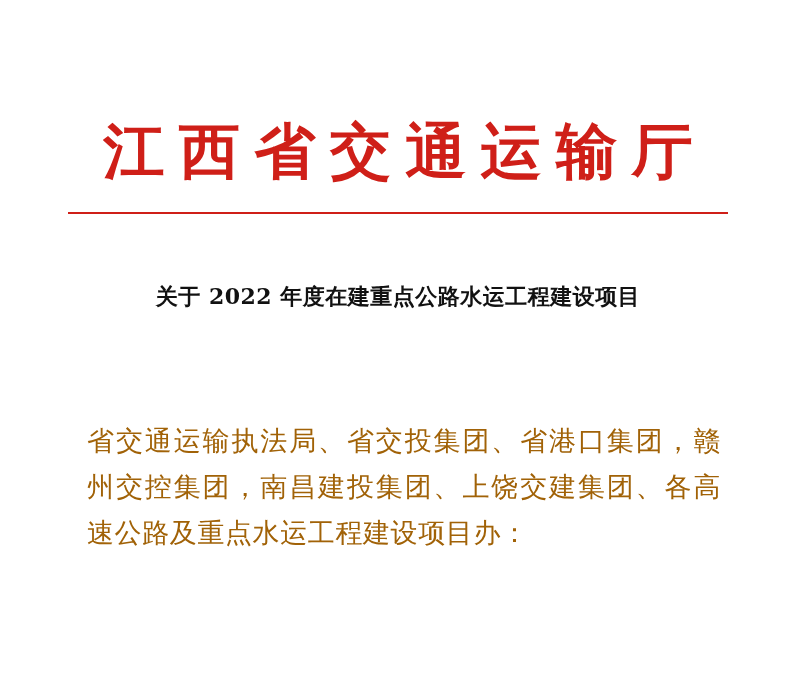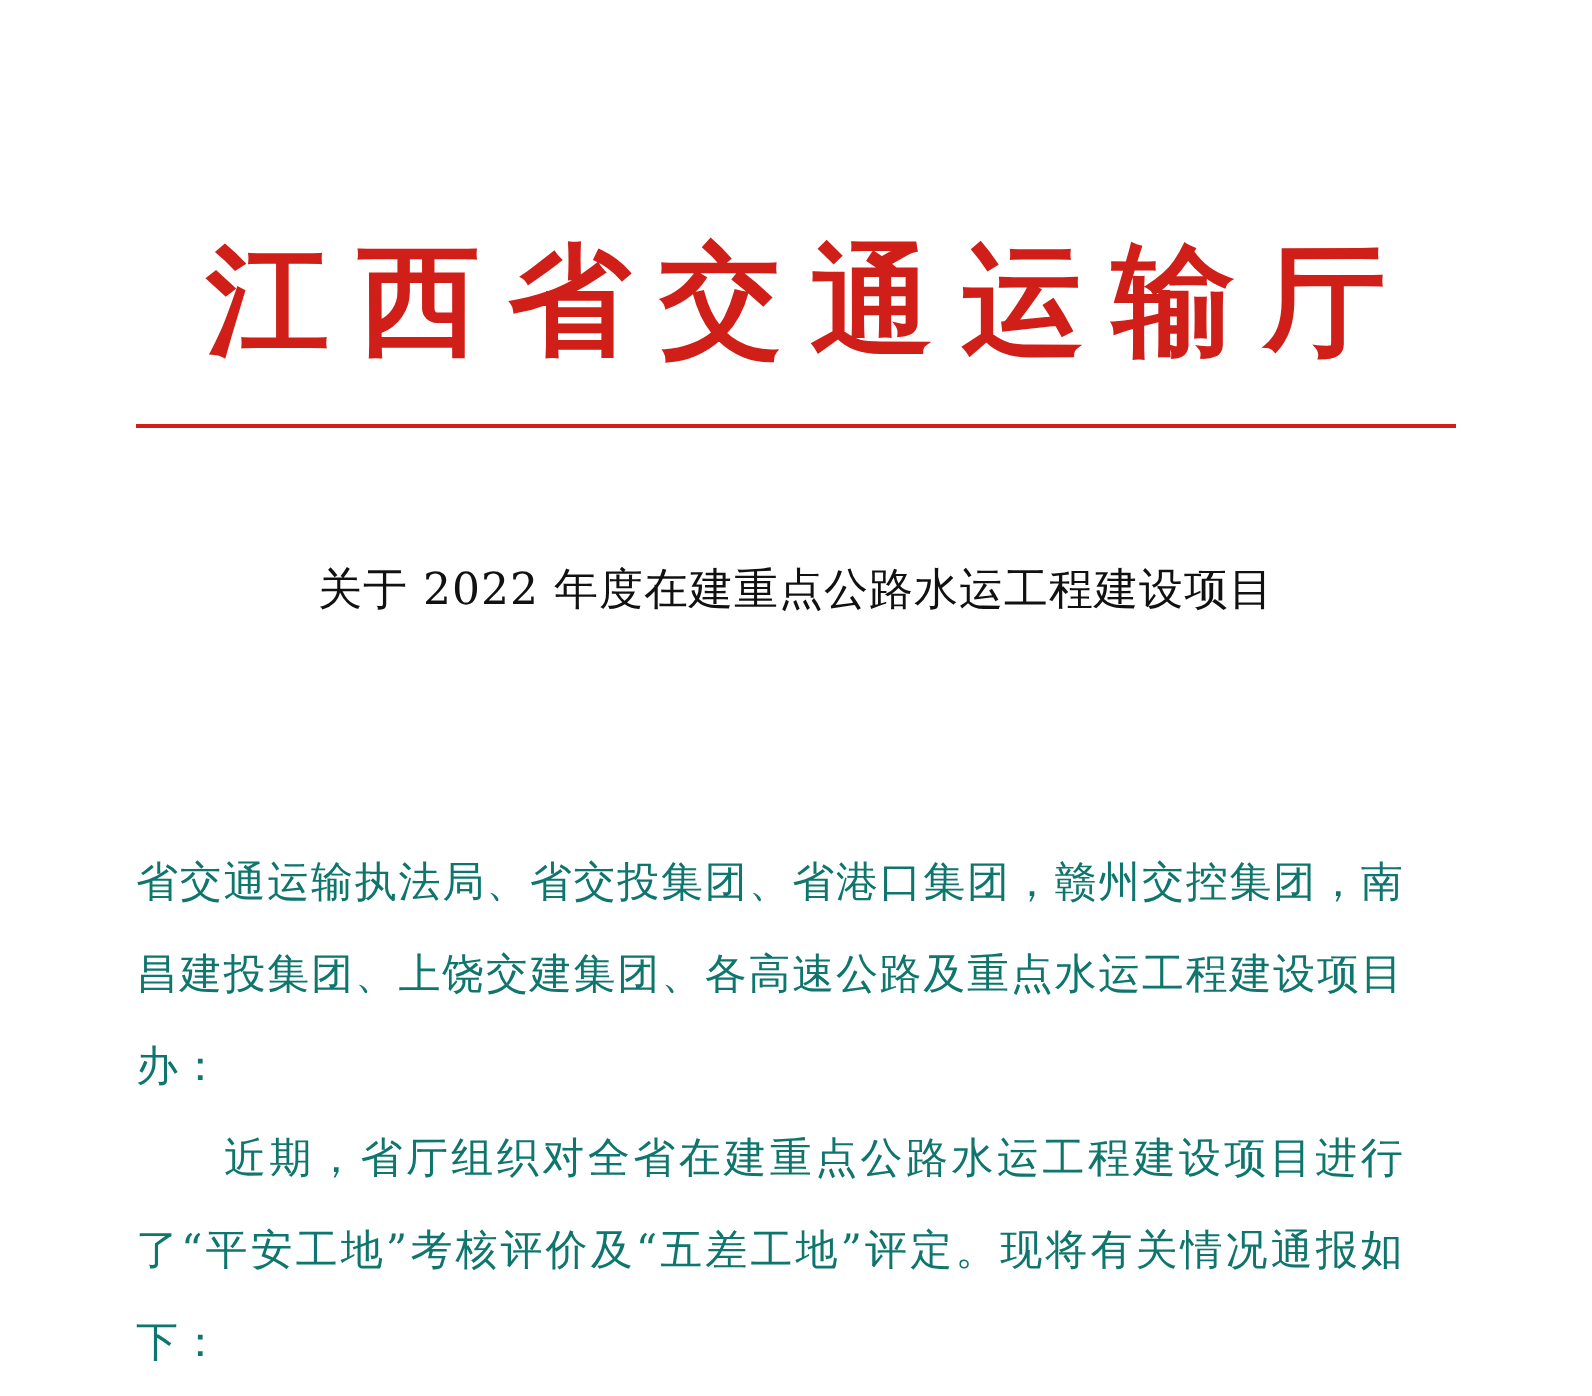--- a/index.html
+++ b/index.html
@@ -48,37 +48,37 @@
     background: #cf1f18;
   }
   .doc-title {
     position: absolute;
     top: 274px;
     left: 0;
     width: 796px;
     text-align: center;
     color: #111111;
     font-family: "DejaVu Serif", serif;
-    font-weight: normal;
+    font-weight: bold;
     font-size: 22px;
     line-height: 44px;
     letter-spacing: 0.5px;
   }
   .doc-title .line {
     display: block;
     white-space: nowrap;
   }
   .body-text {
     position: absolute;
     top: 418px;
-    left: 68px;
+    left: 87px;
     width: 634px;
-    color: #0f766e;
+    color: #a16207;
     font-family: "DejaVu Serif", serif;
-    font-size: 21px;
+    font-size: 27px;
     line-height: 46px;
     letter-spacing: 0.6px;
     text-align: justify;
   }
   .body-text p {
     margin: 0;
   }
   .body-text p.indent {
     text-indent: 44px;
   }
@@ -93,16 +93,15 @@
   </div>
 
   <div class="letterhead-rule"></div>
 
   <div class="doc-title">
     <span class="line">关于 2022 年度在建重点公路水运工程建设项目</span>
   </div>
 
   <div class="body-text">
     <p>省交通运输执法局、省交投集团、省港口集团，赣州交控集团，南昌建投集团、上饶交建集团、各高速公路及重点水运工程建设项目办：</p>
-    <p class="indent">近期，省厅组织对全省在建重点公路水运工程建设项目进行了“平安工地”考核评价及“五差工地”评定。现将有关情况通报如下：</p>
   </div>
 
 </div>
 
 </body></html>

